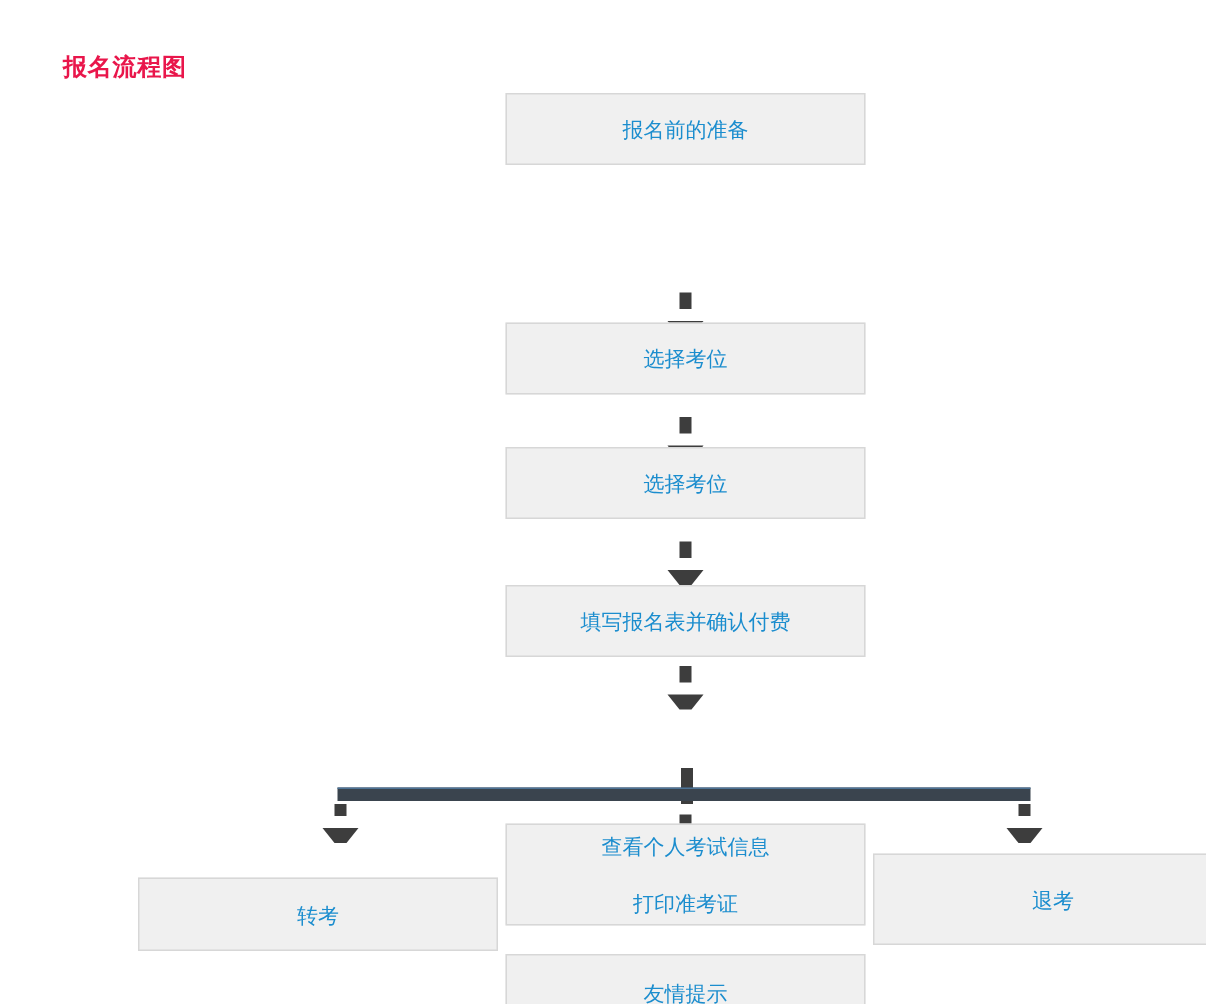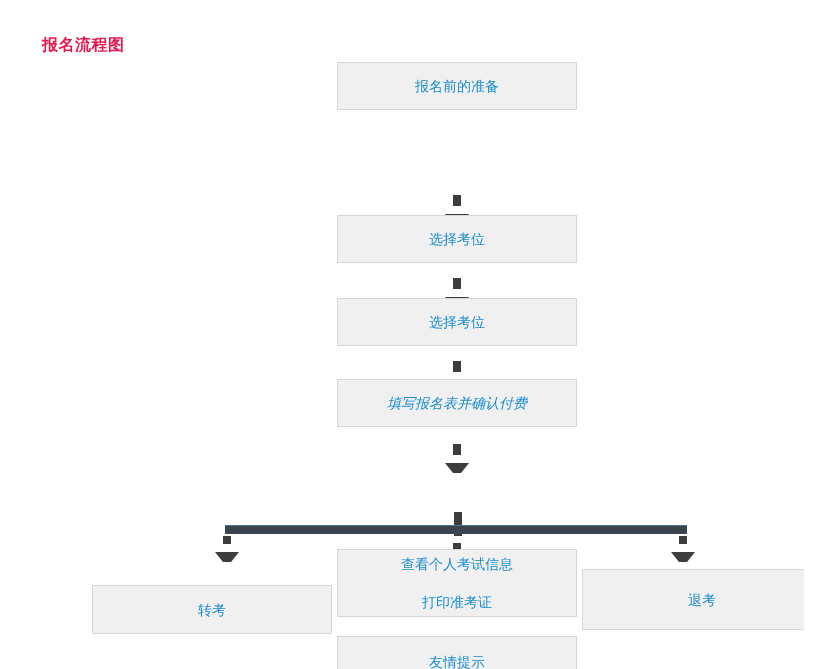--- a/index.html
+++ b/index.html
@@ -46,21 +46,21 @@
     justify-content: center;
     text-align: center;
     line-height: 22px;
     cursor: pointer;
   }
   .step { left: 313px; height: 48px; }
   .step-1 { top: 38px; }
   .step-2 { top: 108px; }
   .step-3 { top: 191px; }
   .step-4 { top: 274px; }
-  .step-5 { top: 355px; font-style: italic; }
+  .step-5 { top: 366px; }
   .step-6 { top: 440px; }
 
   .branch-left  { left: 68px;  top: 561px; height: 49px; }
   .branch-mid   { left: 313px; top: 525px; height: 68px; }
   .branch-right { left: 558px; top: 545px; height: 61px; }
   .footer-box   { left: 313px; top: 612px; height: 51px; }
 
   
   .arrow-down {
     position: absolute;

